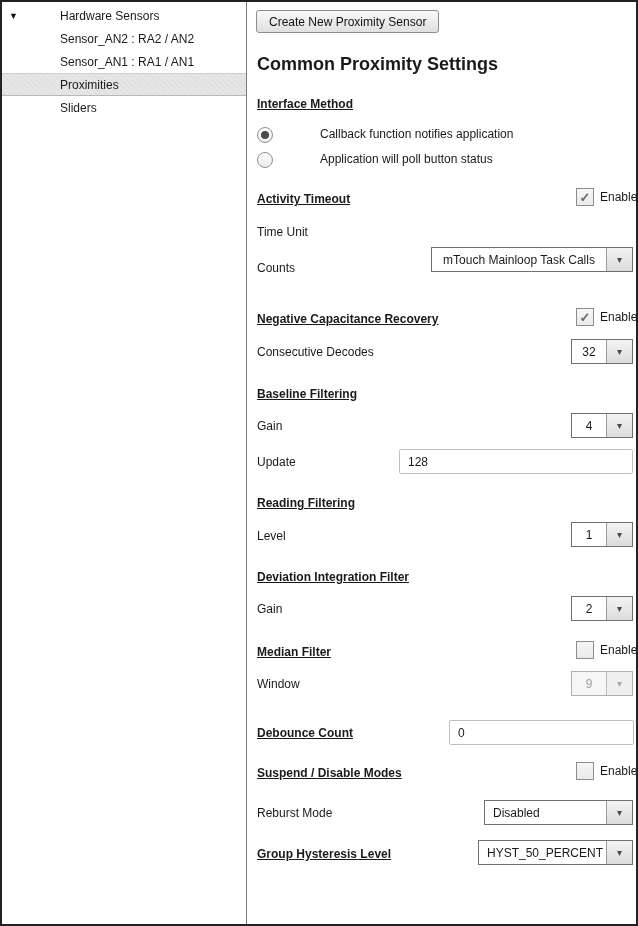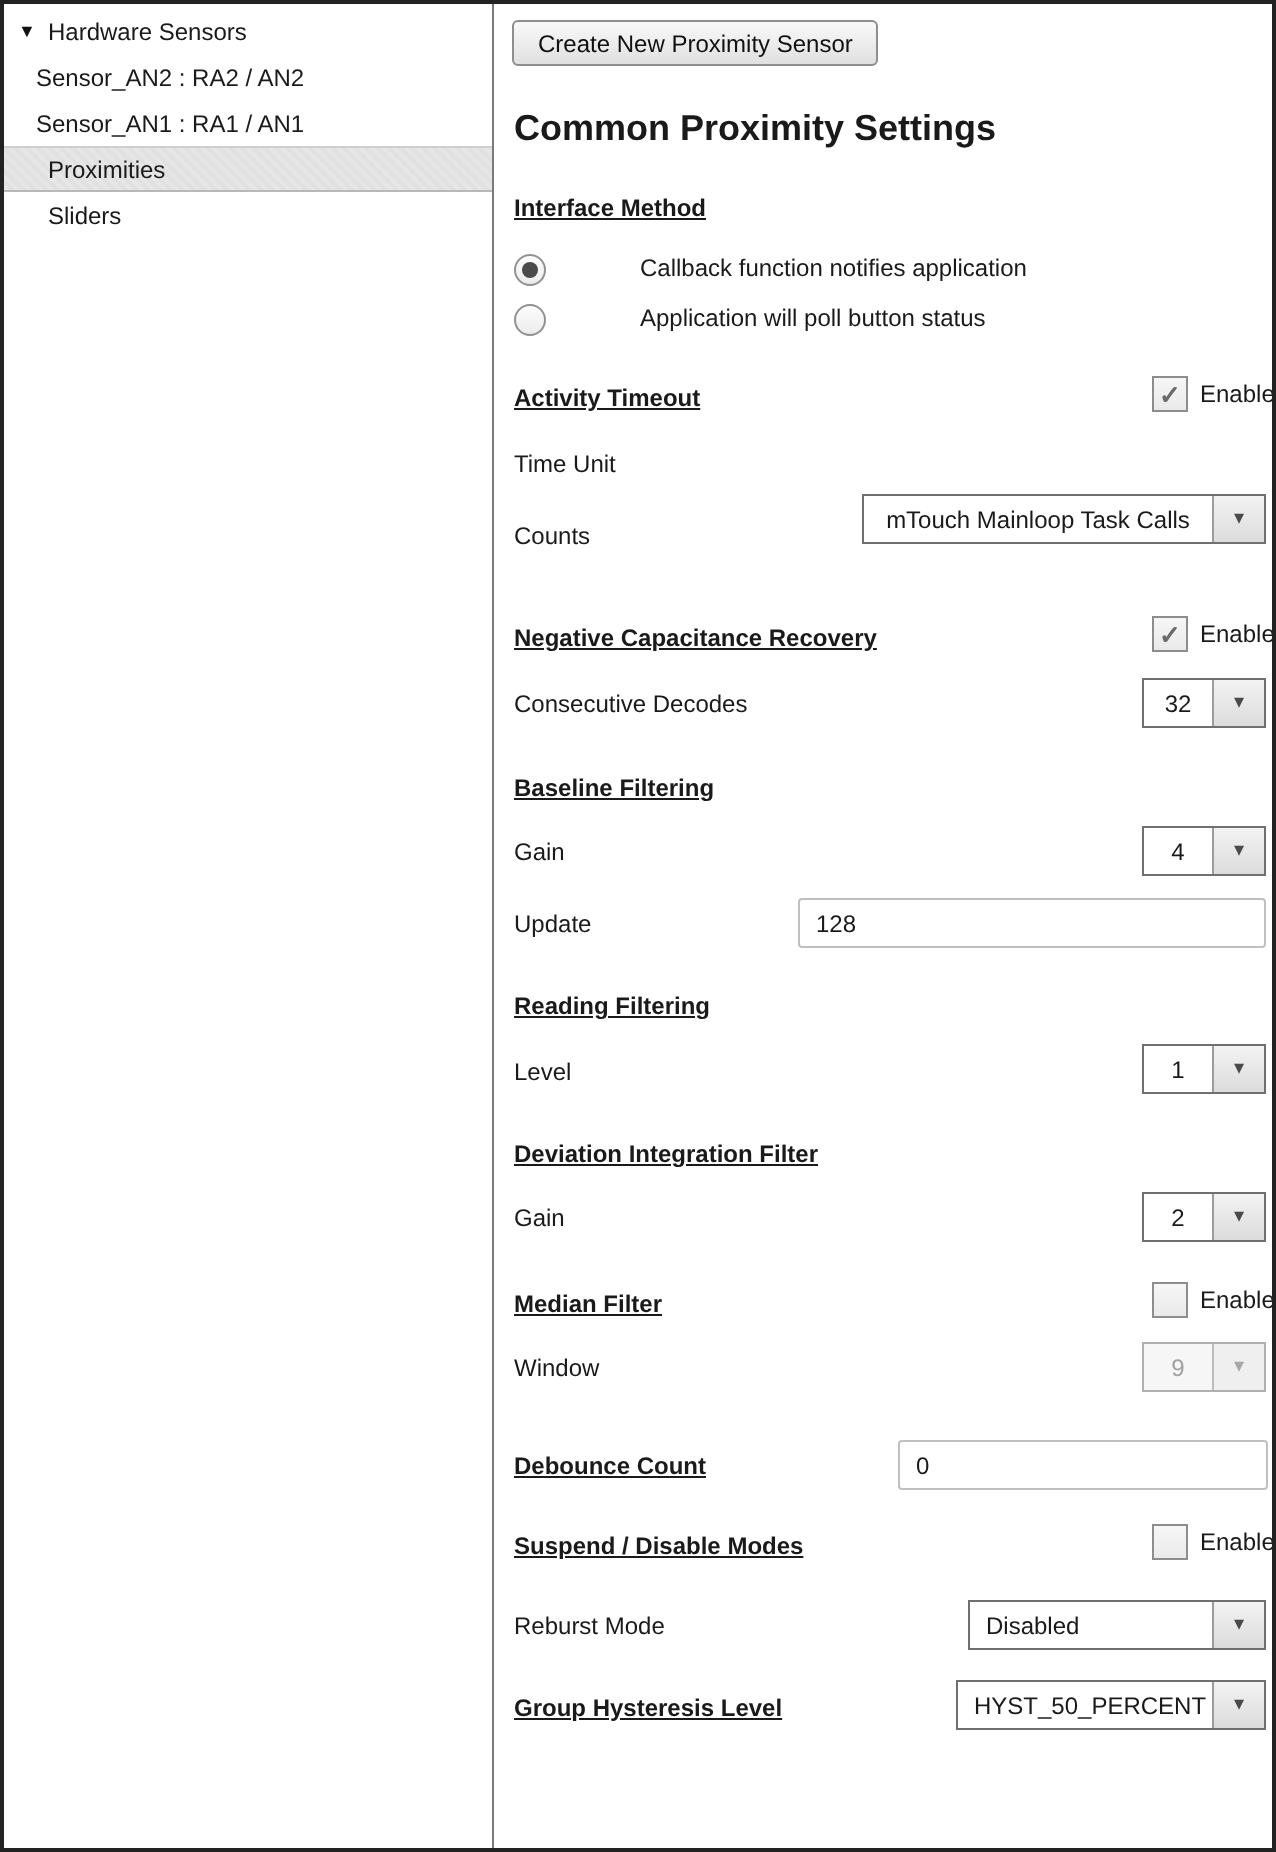--- a/index.html
+++ b/index.html
@@ -11,22 +11,22 @@
   }
   
   .sidebar {
     position:absolute; left:0; top:0; bottom:0; width:245px;
     background:#fff; border-right:1px solid #7a7a7a; padding-top:2px;
   }
   .tree-item {
     position:relative; height:23px; display:flex; align-items:center;
     font-size:12px; cursor:default; white-space:nowrap;
   }
-  .tree-item.lvl0 .tree-label { padding-left:22px; }
-  .tree-item.lvl1 .tree-label { padding-left:16px; }
+  .tree-item.lvl0 .tree-label { padding-left:22px;margin-left:36px; }
+  .tree-item.lvl1 .tree-label { padding-left:34px;margin-left:24px; }
   .expander {
     position:absolute; left:7px; top:50%; transform:translateY(-50%);
     font-size:9px; color:#111; line-height:1;
   }
   .tree-item.selected {
     background:#e3e3e3;
     background-image:repeating-linear-gradient(45deg,#e6e6e6 0 2px,#e1e1e1 2px 4px);
     border-top:1px solid #cfcfcf; border-bottom:1px solid #b9b9b9;
   }
   

